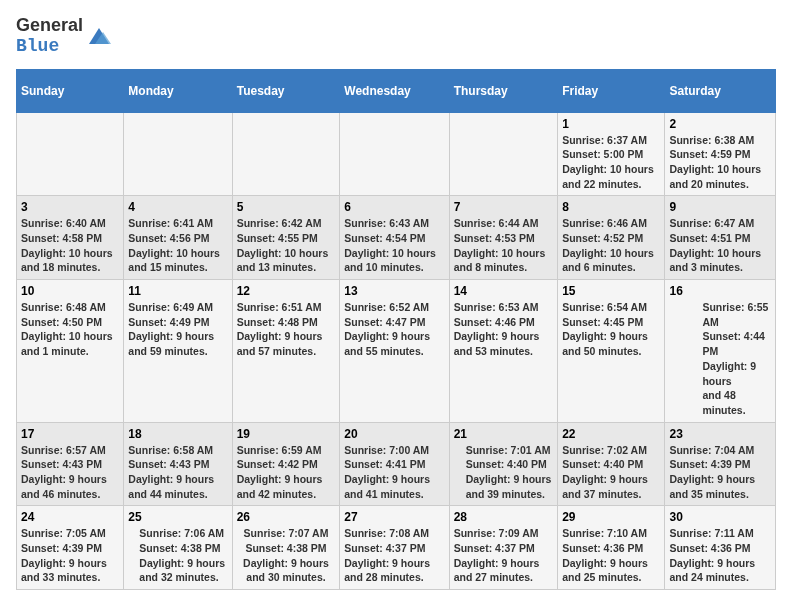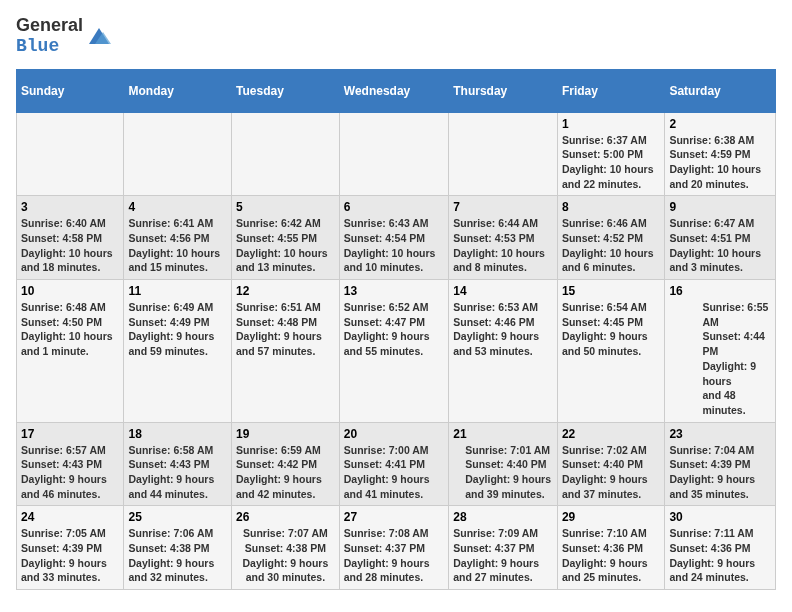--- a/index.html
+++ b/index.html
@@ -298,21 +298,21 @@
       <tr>
         <td>
           <span class="day-num">24</span>
           <div class="day-info" style="white-space: pre-line;">Sunrise: 7:05 AM
 Sunset: 4:39 PM
 Daylight: 9 hours
 and 33 minutes.</div>
         </td>
         <td>
           <span class="day-num">25</span>
-          <div class="day-info" style="white-space: pre-line;">Sunrise: 7:06 AM
+          <div class="day-info" style="white-space: pre-line; margin-left: 11px;">Sunrise: 7:06 AM
 Sunset: 4:38 PM
 Daylight: 9 hours
 and 32 minutes.</div>
         </td>
         <td>
           <span class="day-num">26</span>
           <div class="day-info" style="white-space: pre-line; text-align: center;">Sunrise: 7:07 AM
 Sunset: 4:38 PM
 Daylight: 9 hours
 and 30 minutes.</div>

